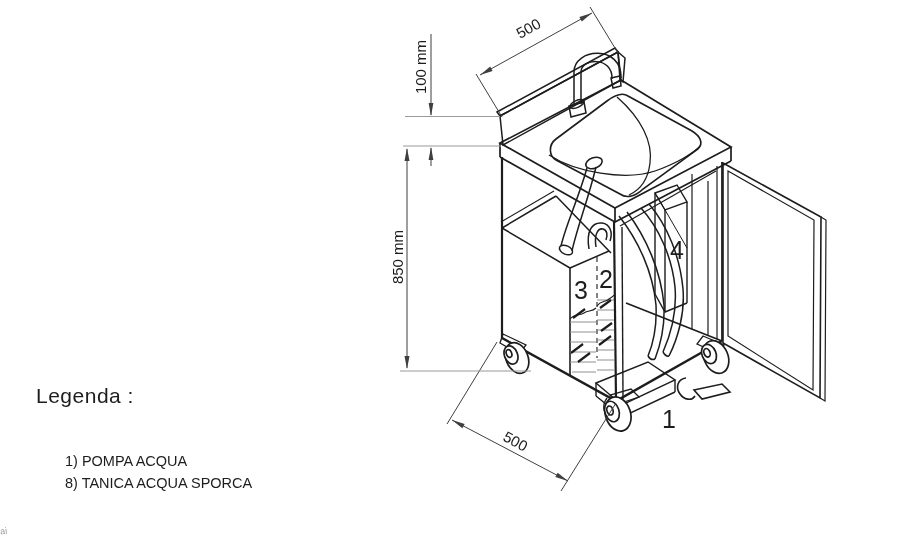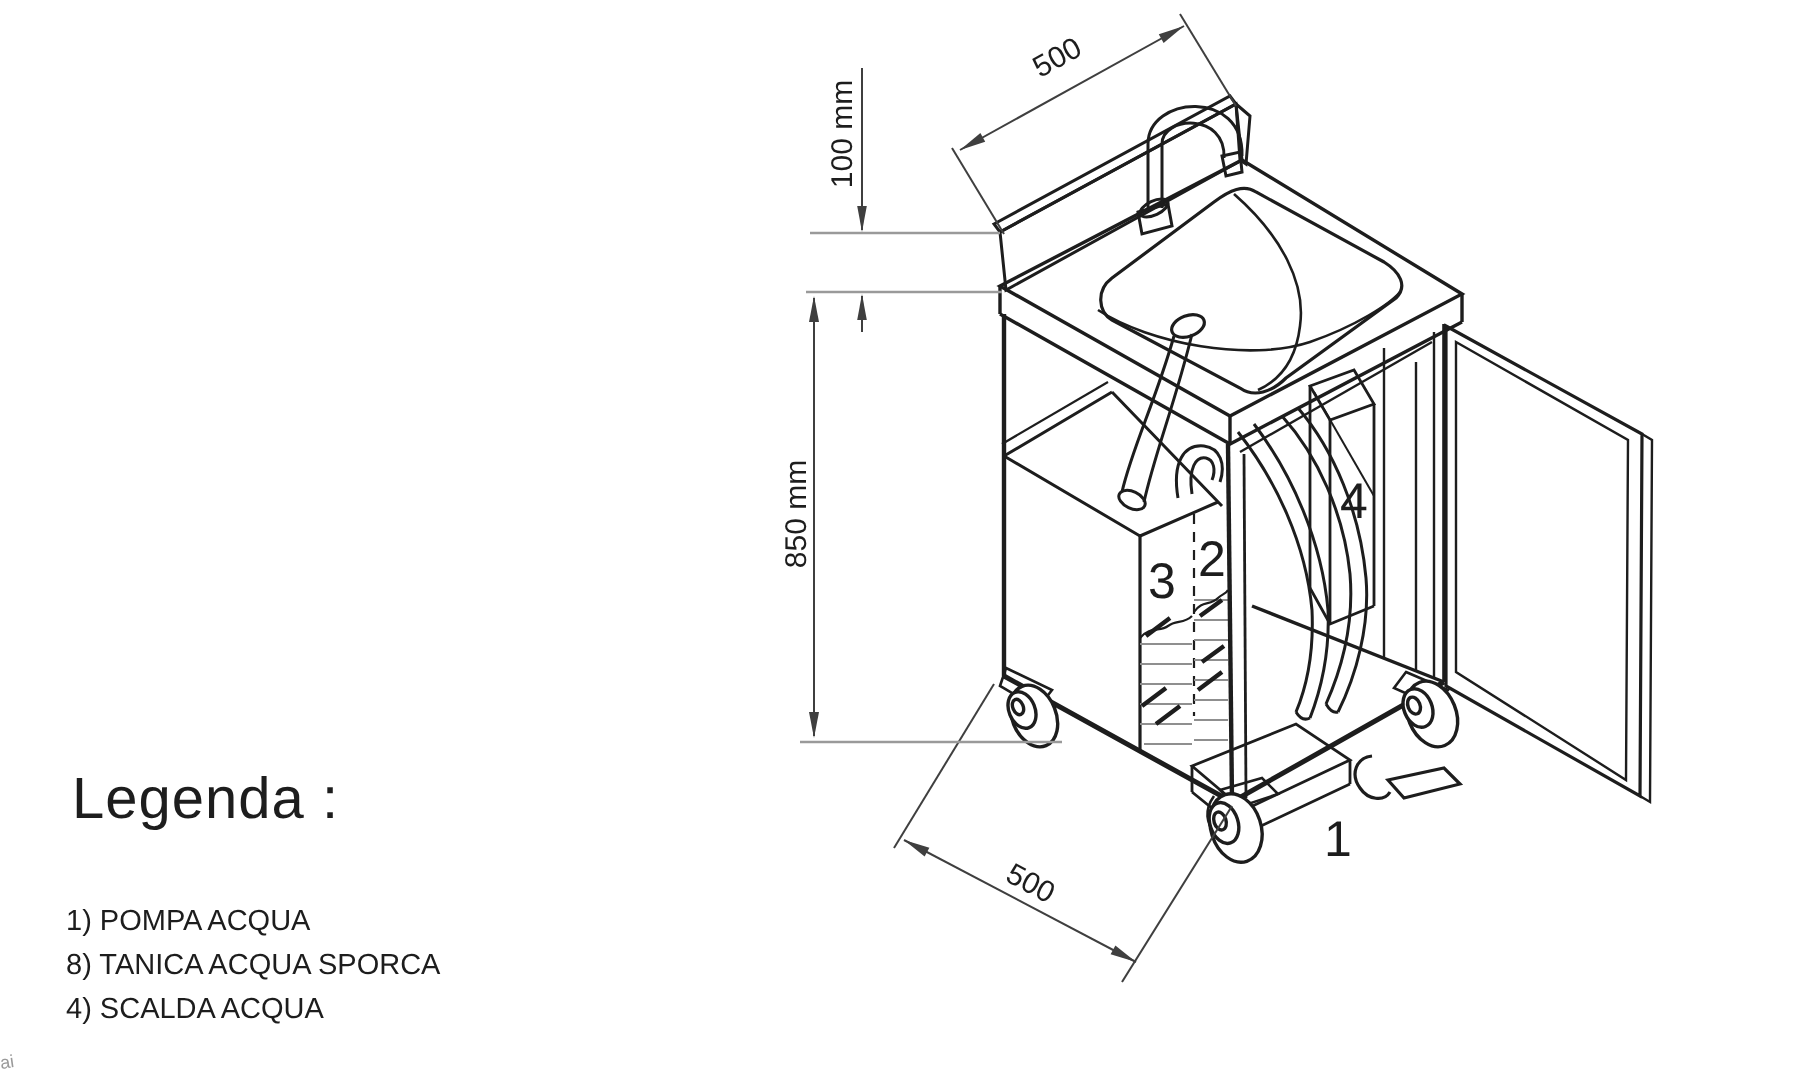--- a/index.html
+++ b/index.html
@@ -1,22 +1,22 @@
 <!DOCTYPE html>
 <html><head>
 <meta charset="utf-8">
 <style>
   html,body{margin:0;padding:0;background:#ffffff;}
   .stage{position:relative;width:898px;height:543px;background:#ffffff;overflow:hidden;
          font-family:"Liberation Sans",sans-serif;}
   .drawing{position:absolute;left:0;top:0;}
   .legend{position:absolute;left:36px;top:384px;color:#1d1d1d;}
-  .legend-title{font-size:29px;letter-spacing:0.5px;color:#1d1d1d;}
+  .legend-title{font-size:21px;letter-spacing:0.5px;color:#1d1d1d;}
   .legend-items{position:absolute;left:-3px;top:66px;width:260px;}
-  .legend-item{font-size:14.5px;line-height:22px;white-space:nowrap;color:#1d1d1d;}
+  .legend-item{font-size:14.5px;line-height:22px;white-space:nowrap;color:#1d1d1d;margin-left:32px;}
   .corner-mark{position:absolute;left:0px;top:526px;font-size:9px;color:#9a9a9a;
                transform:rotate(-8deg);}
   svg text{fill:#1d1d1d;}
   .dimtxt{font-size:15px;}
   .callout{font-size:25px;}
 </style>
 </head>
 <body>
 
 <div class="stage">
@@ -197,19 +197,18 @@
     <text class="dimtxt" transform="translate(426,67) rotate(-90)" text-anchor="middle">100 mm</text>
     <text class="dimtxt" transform="translate(403,257) rotate(-90)" text-anchor="middle">850 mm</text>
   </g>
 </svg>
 
 <div class="legend">
   <div class="legend-title">Legenda :</div>
   <div class="legend-items">
     <div class="legend-item">1) POMPA ACQUA</div>
     <div class="legend-item">8) TANICA ACQUA SPORCA</div>
-    <div class="legend-item">4) SCALDA ACQUA</div>
   </div>
 </div>
 
 <div class="corner-mark">ai</div>
 
 </div>
 
 </body></html>

